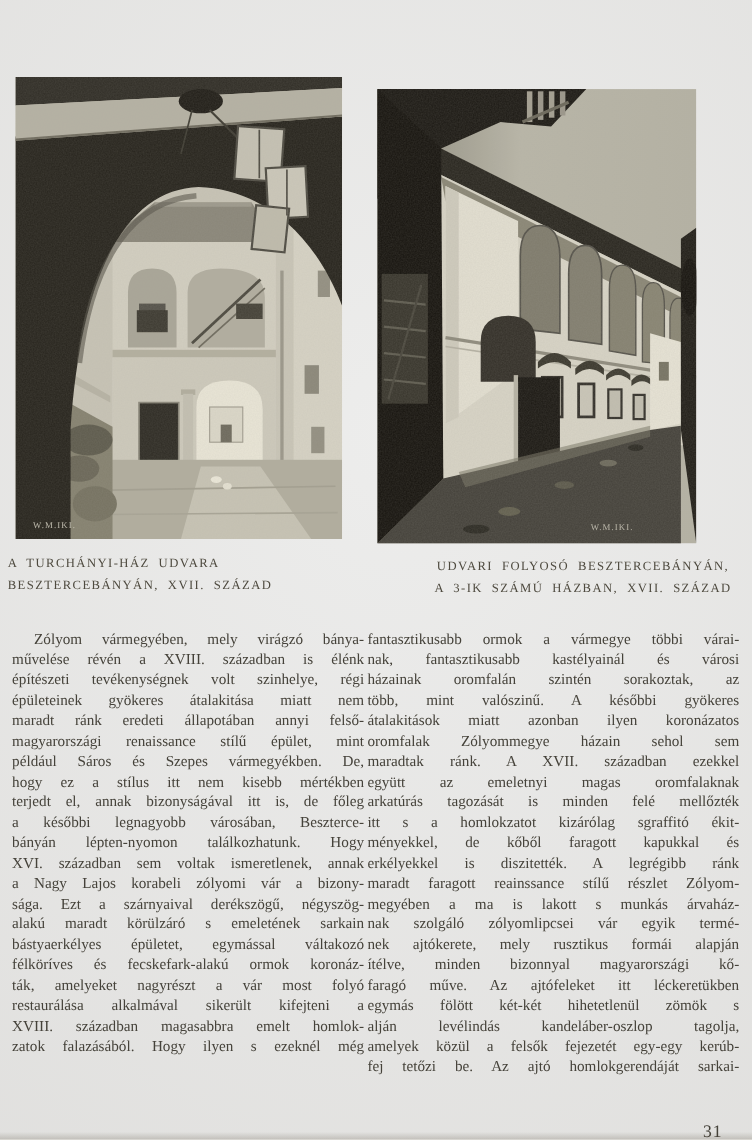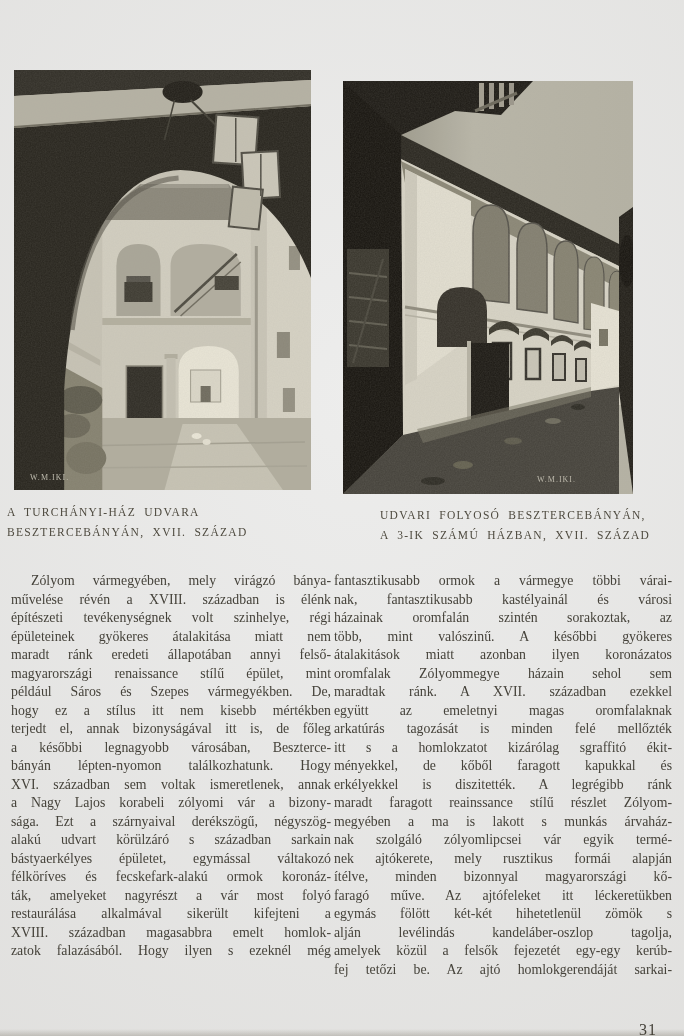--- a/index.html
+++ b/index.html
@@ -19,21 +19,21 @@
   }
   figure { margin: 0; }
   .figure-left  { position: absolute; left: 14px;  top: 70px; width: 297px; height: 420px; }
   .figure-right { position: absolute; left: 343px; top: 81px; width: 290px; height: 413px; }
   .figure-left svg, .figure-right svg { display: block; width: 100%; height: 100%; }
   .caption {
     position: absolute; font-size: 11.5px; line-height: 19.5px;
     letter-spacing: 1.3px; word-spacing: 4px; color: #4e4a3f;
   }
   .caption-left  { left: 7px;  top: 503px; width: 320px; text-align: left; }
-  .caption-right { left: 380px; top: 506px; width: 300px; text-align: left; }
+  .caption-right { left: 380px; top: 506px; width: 300px; text-align: center; }
   .column {
     position: absolute; top: 572px; color: #45423a;
     font-size: 13.8px; line-height: 18.5px;
   }
   .column-left  { left: 11px;   width: 320px; }
   .column-right { left: 334px; width: 338px; }
   .text-line { text-align: justify; text-align-last: justify; }
   .column-left .text-line:first-child { text-indent: 20px; }
   .page-number {
     position: absolute; left: 639px; top: 994px;
@@ -219,21 +219,21 @@
       <div class="text-line">maradt ránk eredeti állapotában annyi felső-</div>
       <div class="text-line">magyarországi renaissance stílű épület, mint</div>
       <div class="text-line">például Sáros és Szepes vármegyékben. De,</div>
       <div class="text-line">hogy ez a stílus itt nem kisebb mértékben</div>
       <div class="text-line">terjedt el, annak bizonyságával itt is, de főleg</div>
       <div class="text-line">a későbbi legnagyobb városában, Beszterce-</div>
       <div class="text-line">bányán lépten-nyomon találkozhatunk. Hogy</div>
       <div class="text-line">XVI. században sem voltak ismeretlenek, annak</div>
       <div class="text-line">a Nagy Lajos korabeli zólyomi vár a bizony-</div>
       <div class="text-line">sága. Ezt a szárnyaival derékszögű, négyszög-</div>
-      <div class="text-line">alakú udvart körülzáró s században sarkain</div>
+      <div class="text-line">alakú maradt körülzáró s emeletének sarkain</div>
       <div class="text-line">bástyaerkélyes épületet, egymással váltakozó</div>
       <div class="text-line">félköríves és fecskefark-alakú ormok koronáz-</div>
       <div class="text-line">ták, amelyeket nagyrészt a vár most folyó</div>
       <div class="text-line">restaurálása alkalmával sikerült kifejteni a</div>
       <div class="text-line">XVIII. században magasabbra emelt homlok-</div>
       <div class="text-line">zatok falazásából. Hogy ilyen s ezeknél még</div>
     </div>
   <div class="column column-right">
       <div class="text-line">fantasztikusabb ormok a vármegye többi várai-</div>
       <div class="text-line">nak, fantasztikusabb kastélyainál és városi</div>

